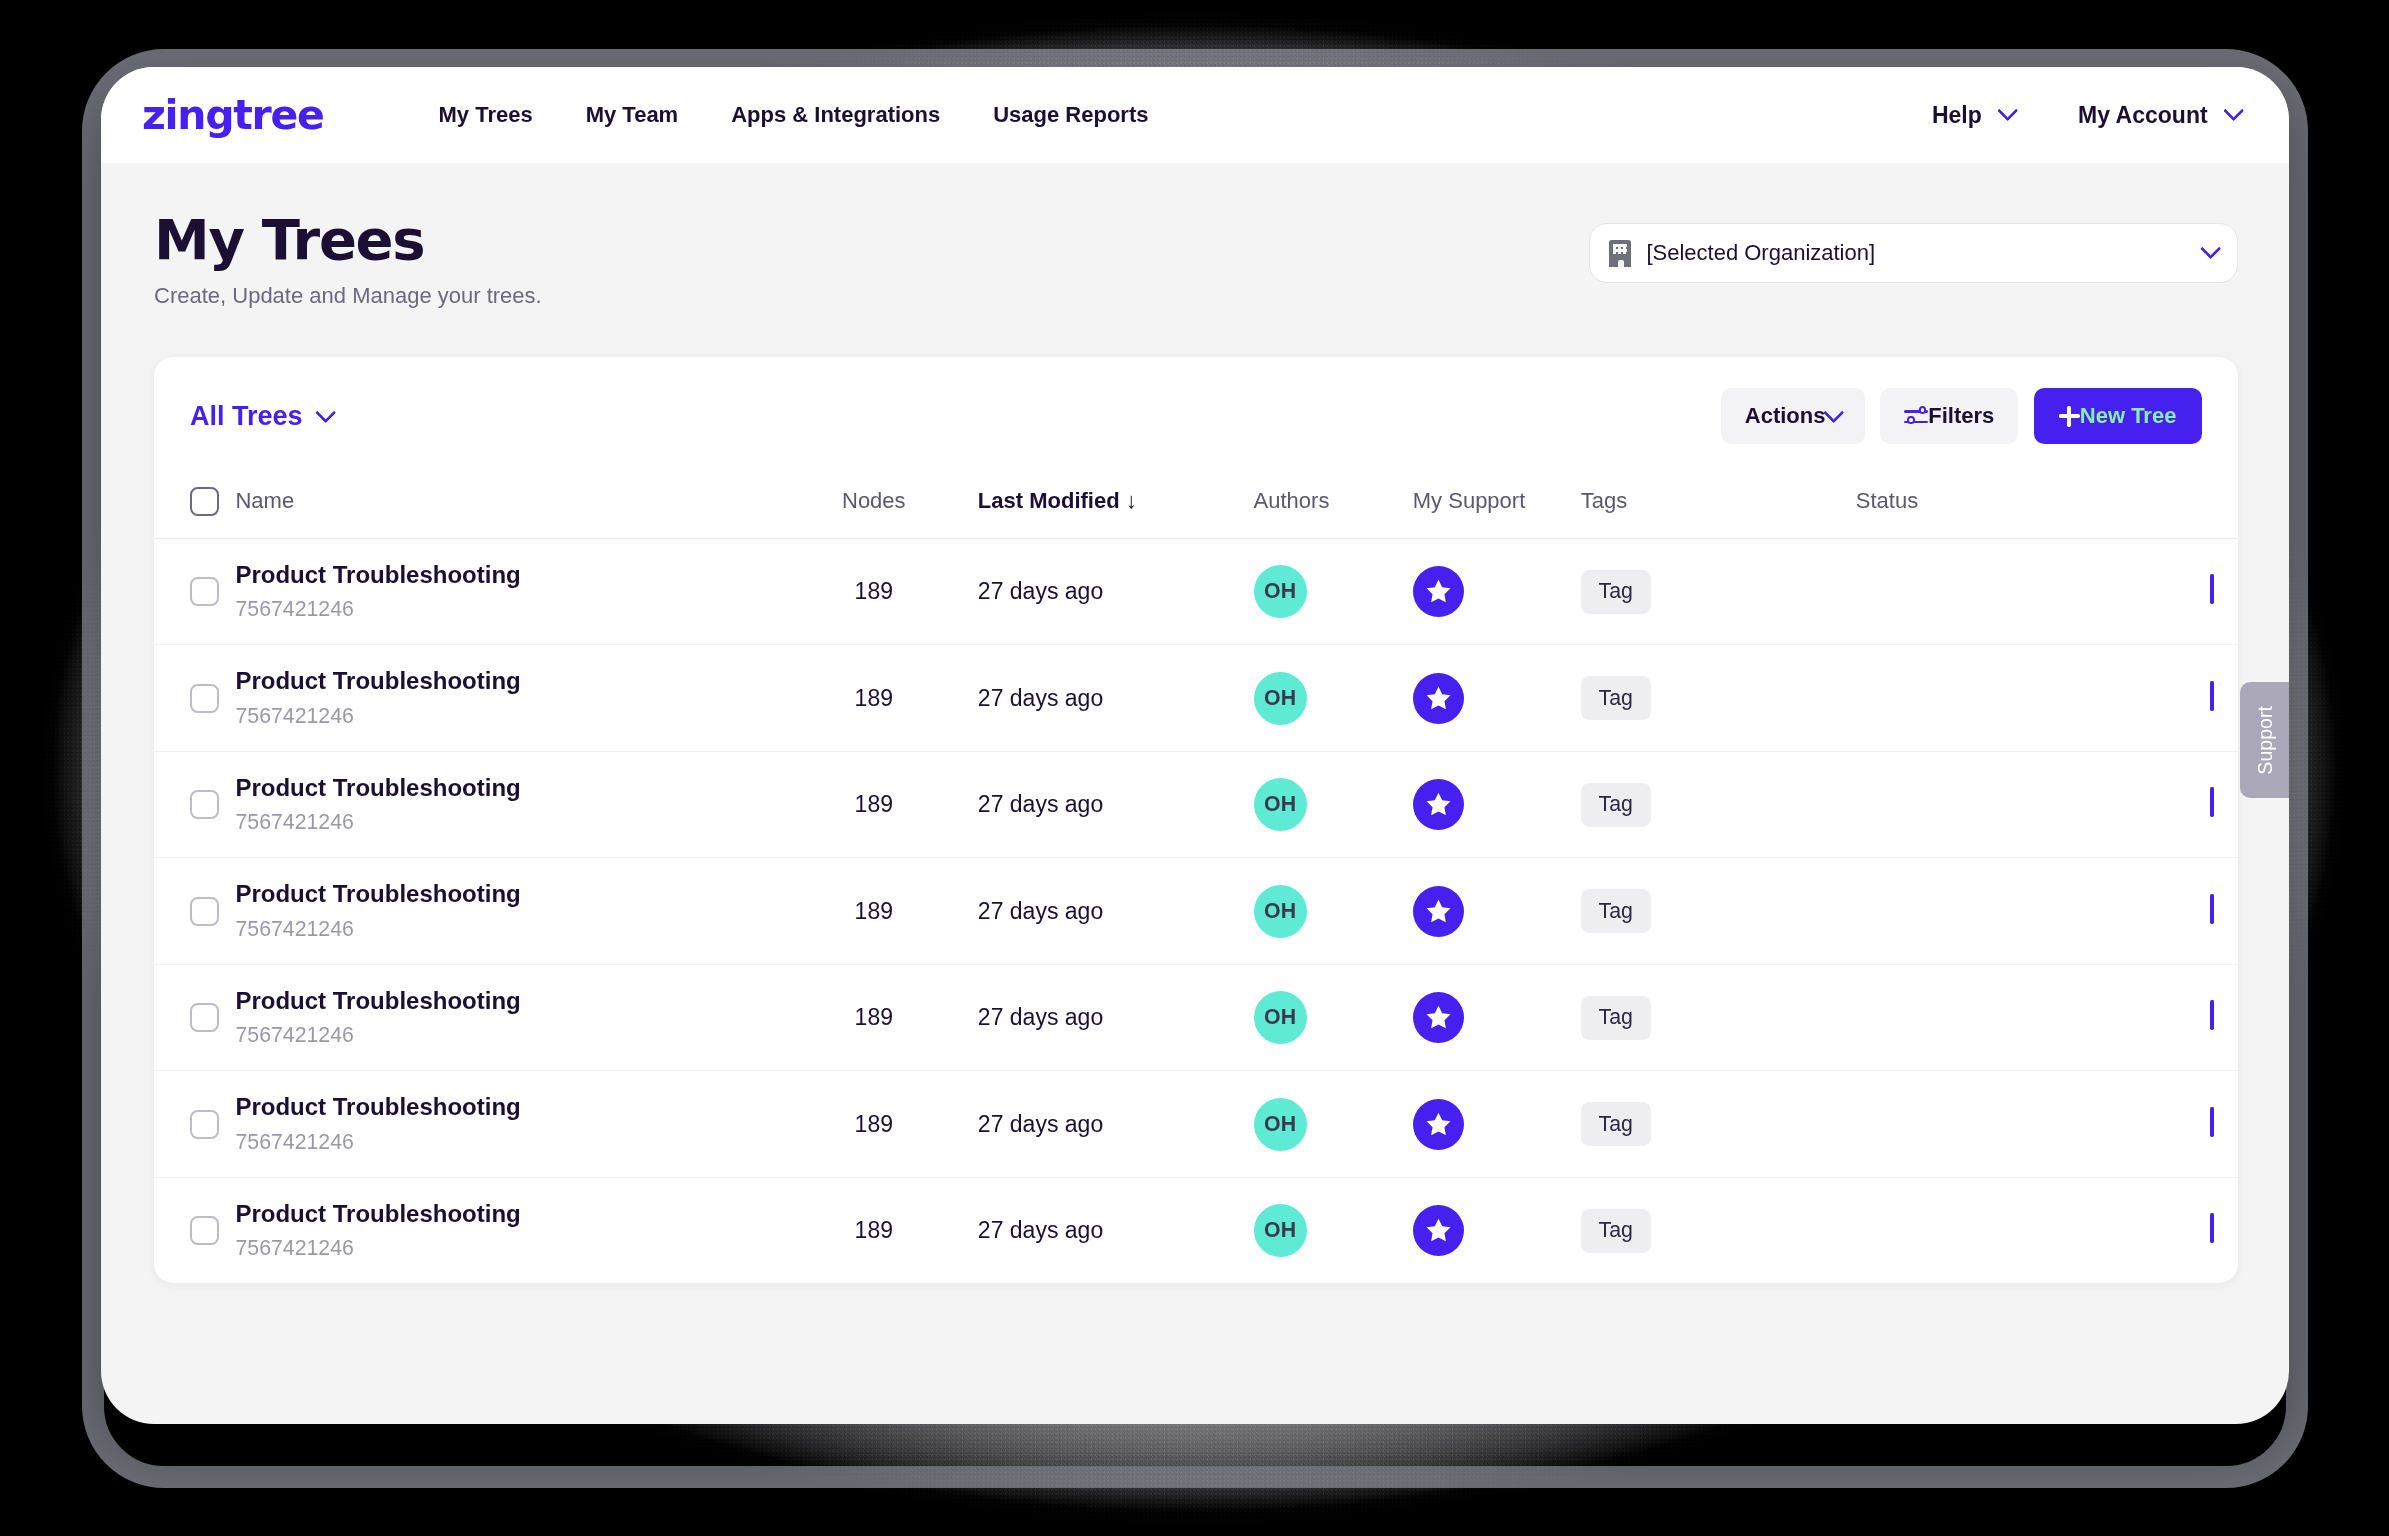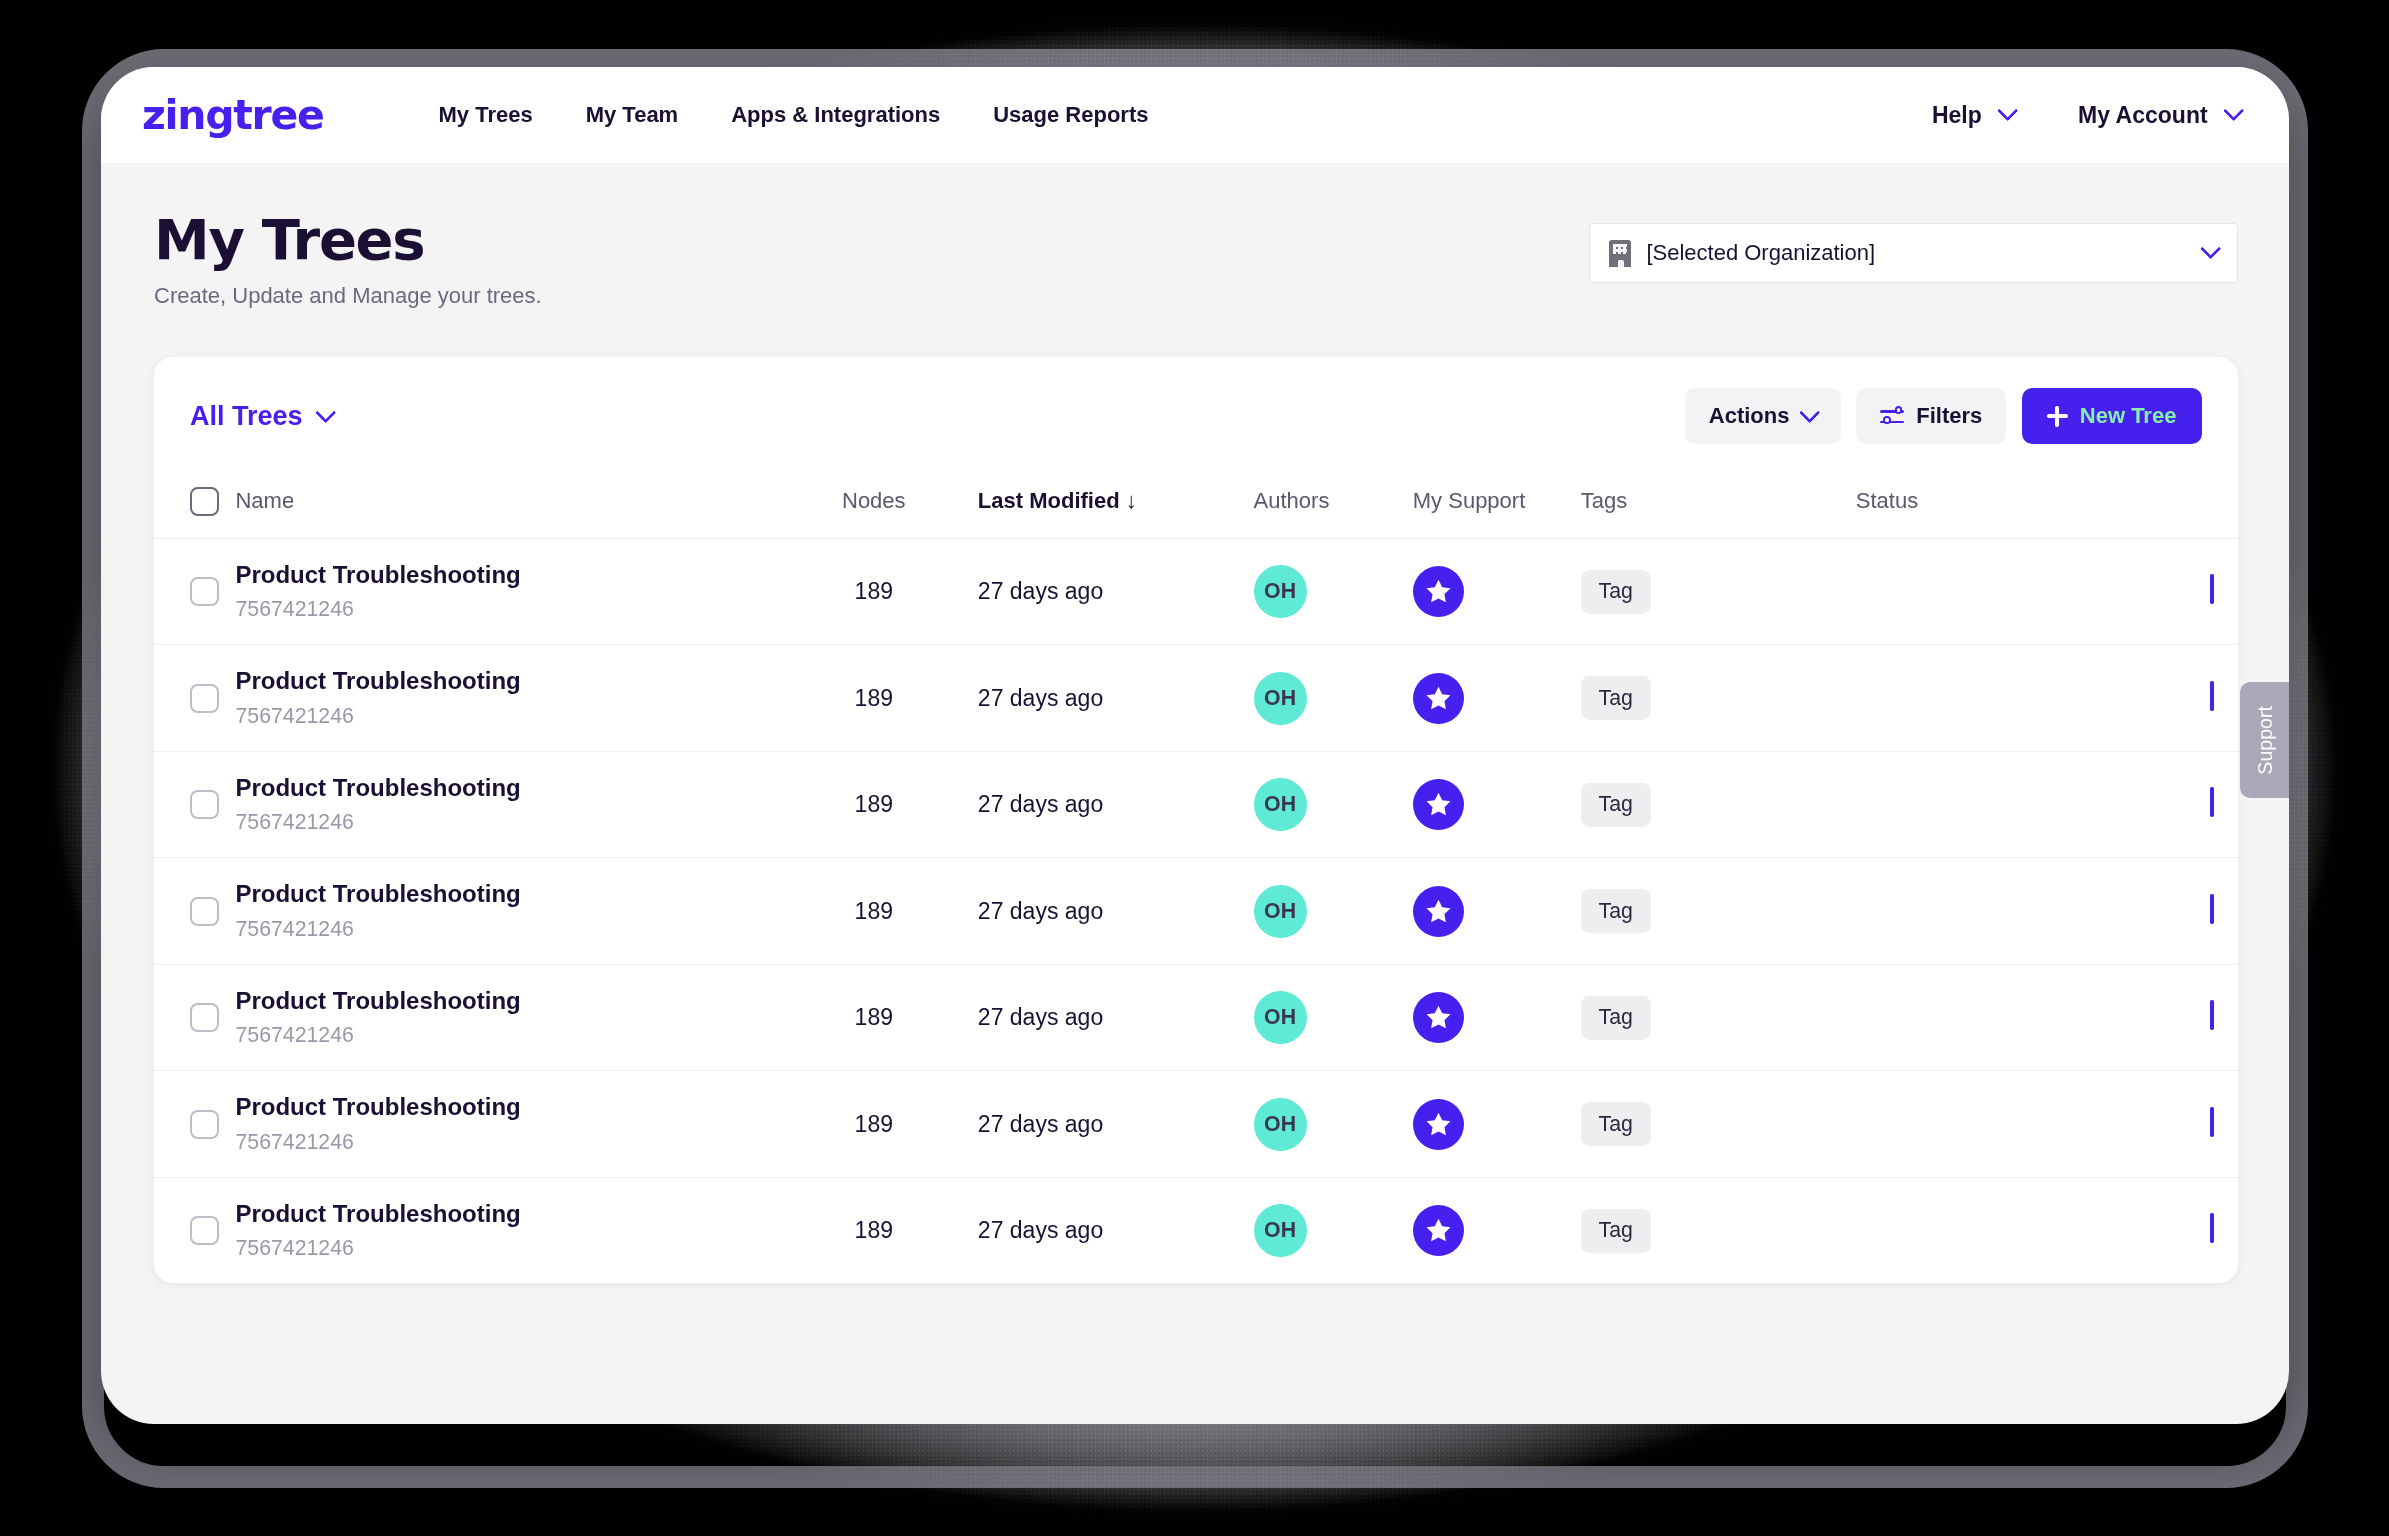--- a/index.html
+++ b/index.html
@@ -135,21 +135,21 @@
   #page-sub {
     font-size: 22px;
     color: #6b6880;
     margin-top: 13.7px;
   }
   #orgselect {
     width: 649px;
     height: 60px;
     background: #ffffff;
     border: 1.7px solid #e3e3e8;
-    border-radius: 4px;
+    border-radius: 18px;
     display: flex;
     align-items: center;
     padding: 12px 19px;
     margin-top: 12px;
     cursor: pointer;
   }
   .bldg {
     width: 22px; height: 27px;
     background: #6f6f7a;
     border-radius: 2.6px 2.6px 0 0;
@@ -204,21 +204,20 @@
     margin-left: auto;
     display: flex;
     align-items: center;
     gap: 15.4px;
   }
   .btn {
     height: 56px;
     border-radius: 10.2px;
     display: flex;
     align-items: center;
-    gap: 12px;
     padding: 0 24px;
     font-size: 22px;
     font-weight: 600;
     cursor: pointer;
     white-space: nowrap;
   }
   .btn-grey { background: #f3f3f5; color: #1b1033; }
   .btn-primary { background: #4520EE; color: #86efac; font-weight: 700; padding: 0 25.6px; }
   .plus {
     position: relative;

